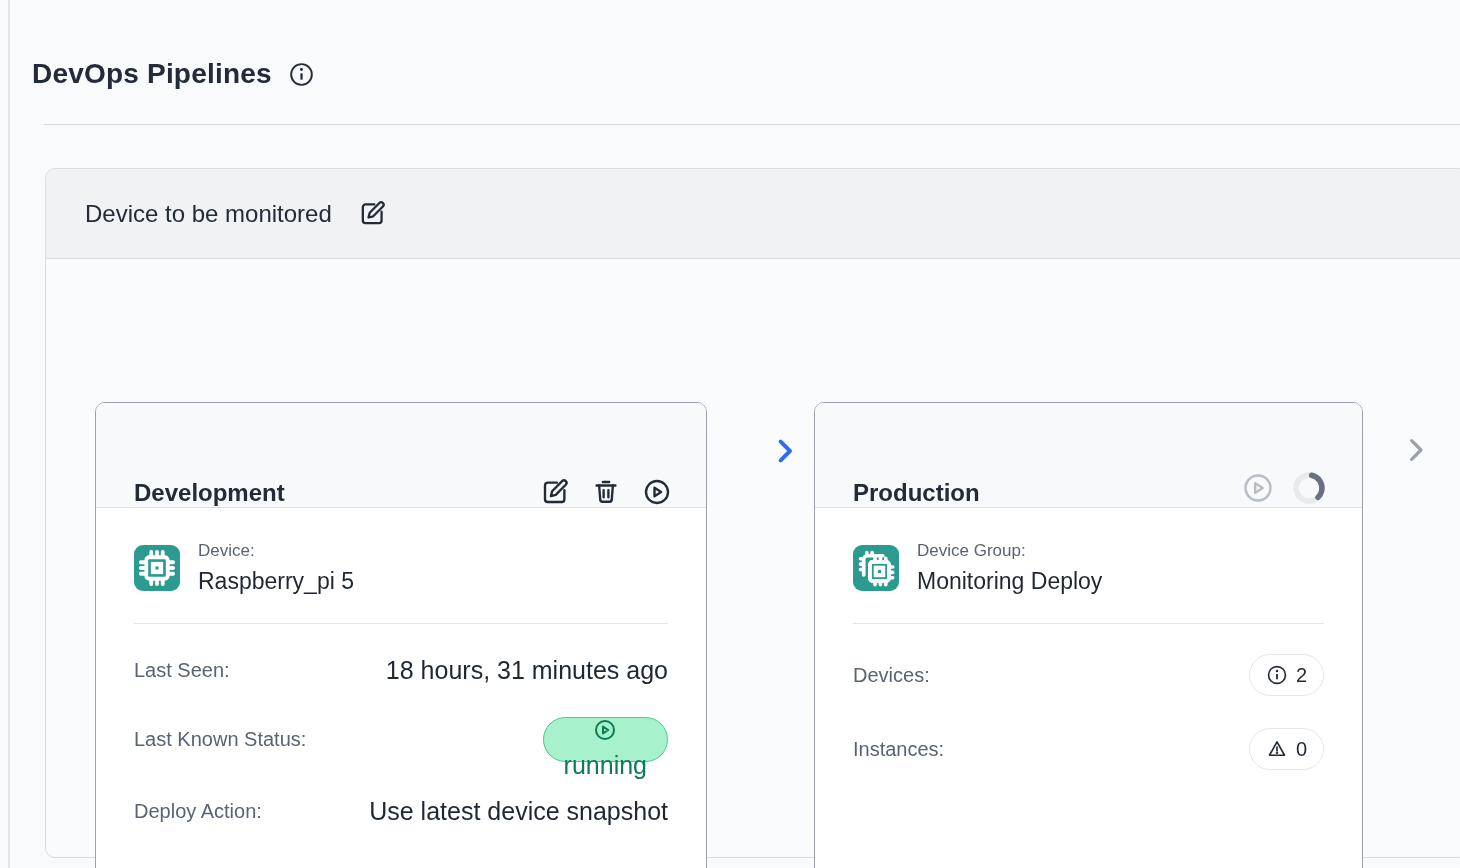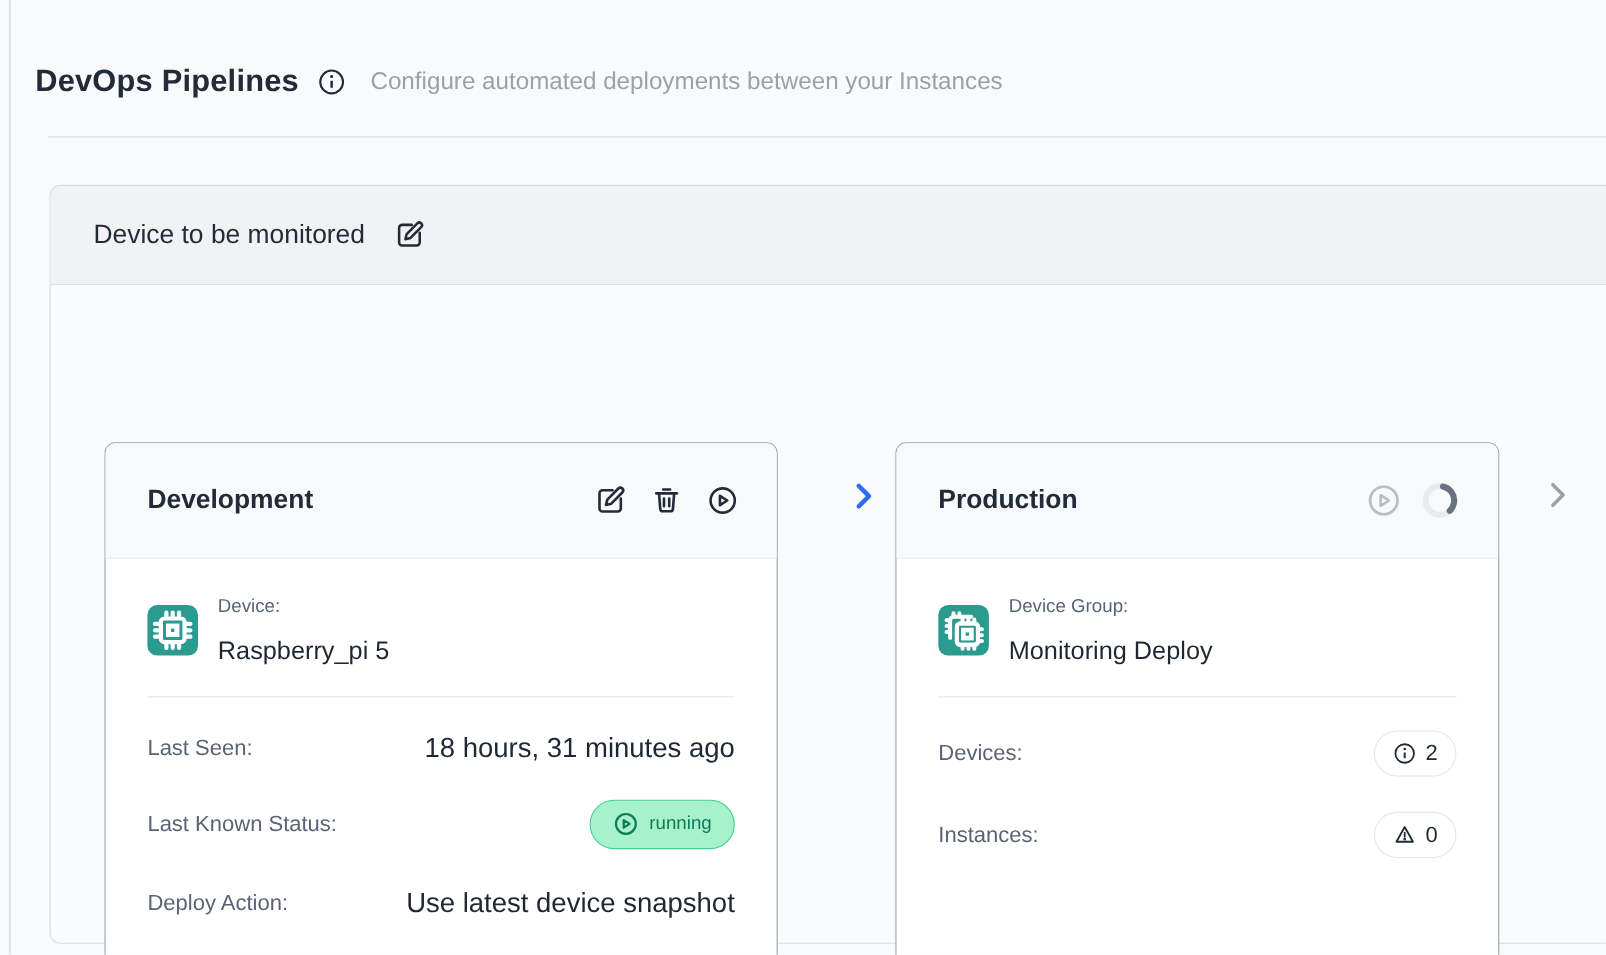--- a/index.html
+++ b/index.html
@@ -44,49 +44,49 @@
     position: absolute; top: 142px; height: 500px;
     background: #ffffff; border: 1.5px solid #9aa1ad; border-radius: 10px;
     display: flex; flex-direction: column;
   }
   .card-dev  { left: 49px;  width: 612px; }
   .card-prod { left: 768px; width: 549px; }
   .card-header {
     height: 105px; flex: none;
     background: #f8f9fa; border-bottom: 1px solid #dfe1e5;
     border-radius: 8.5px 8.5px 0 0;
-    display: flex; align-items: center; justify-content: space-between;
+    display: flex; align-items: flex-end; justify-content: space-between;
     padding: 0 34px 0 38px;
   }
   .card-title { font-size: 24px; font-weight: 600; color: #232b39; }
   .header-actions { display: flex; align-items: center; gap: 21px; }
   .action-icon { width: 30px; height: 30px; color: #232b39; cursor: pointer; display: flex; }
   .action-icon.disabled { color: #b8bcc4; cursor: default; }
   .spinner-icon { width: 38px; height: 38px; display: flex; }
   .card-body { flex: 1; padding: 0 38px; }
   .device-row { margin-top: 33px; display: flex; align-items: center; gap: 18px; }
   .device-avatar {
     width: 46px; height: 46px; border-radius: 9px; background: #2b9b90;
     display: flex; align-items: center; justify-content: center; flex: none;
   }
-  .device-kind { font-size: 17px; color: #5a6374; margin-bottom: 17px; }
+  .device-kind { font-size: 17px; color: #5a6374; margin-bottom: 7px; }
   .device-name { font-size: 23px; color: #1f2733; }
   .body-divider { margin-top: 28px; border-top: 1px solid #e3e5e9; }
   .info-row { display: flex; justify-content: space-between; align-items: center; }
   .row-1 { margin-top: 30px; min-height: 32px; }
   .row-2 { margin-top: 30px; min-height: 46px; }
   .row-3 { margin-top: 33px; min-height: 32px; }
   .row-label { font-size: 20px; color: #5a6374; }
   .row-value { font-size: 25px; color: #1f2733; }
   
   .status-badge {
     display: inline-flex; align-items: center; gap: 9px;
     height: 45px; padding: 0 20px; border-radius: 23px;
     background: #a8f1cd; border: 1.5px solid #43cf8c;
-    font-size: 17px; color: #0c7b56;
+    font-size: 25px; color: #0c7b56; flex-direction: column;
   }
   .status-badge .badge-icon { width: 24px; height: 24px; display: flex; color: #0c7b56; }
   
   .count-badge {
     display: inline-flex; align-items: center; gap: 8px;
     height: 42px; padding: 0 16px; border-radius: 21px;
     background: #ffffff; border: 1px solid #e4e6ea;
     font-size: 20px; color: #1f2733; cursor: pointer;
   }
   .count-badge .badge-icon { width: 22px; height: 22px; display: flex; color: #232b39; }
@@ -103,21 +103,20 @@
 
 <div class="page-header">
   <span class="page-title">DevOps Pipelines</span>
   <span class="title-info-icon">
     <svg viewBox="0 0 24 24" fill="none" stroke="currentColor" stroke-width="1.7">
       <circle cx="12" cy="12" r="9.2"></circle>
       <line x1="12" y1="11" x2="12" y2="16.6" stroke-width="2"></line>
       <circle cx="12" cy="7.6" r="0.6" fill="currentColor" stroke-width="1.4"></circle>
     </svg>
   </span>
-  <span class="page-subtitle">Configure automated deployments between your Instances</span>
 </div>
 <div class="page-header-divider"></div>
 
 <div class="panel">
   <div class="panel-header">
     <span class="panel-title">Device to be monitored</span>
     <span class="panel-edit-icon">
       <svg viewBox="0 0 24 24" fill="none" stroke="currentColor" stroke-width="1.9" stroke-linecap="round" stroke-linejoin="round">
         <path d="M13.5 4.5H6.2A2.2 2.2 0 0 0 4 6.7v11.1A2.2 2.2 0 0 0 6.2 20h11.1a2.2 2.2 0 0 0 2.2-2.2v-7.3"></path>
         <path d="M17.7 3.3a2.05 2.05 0 0 1 2.9 2.9L12.6 14.3l-3.9 1 1-3.9z"></path>

